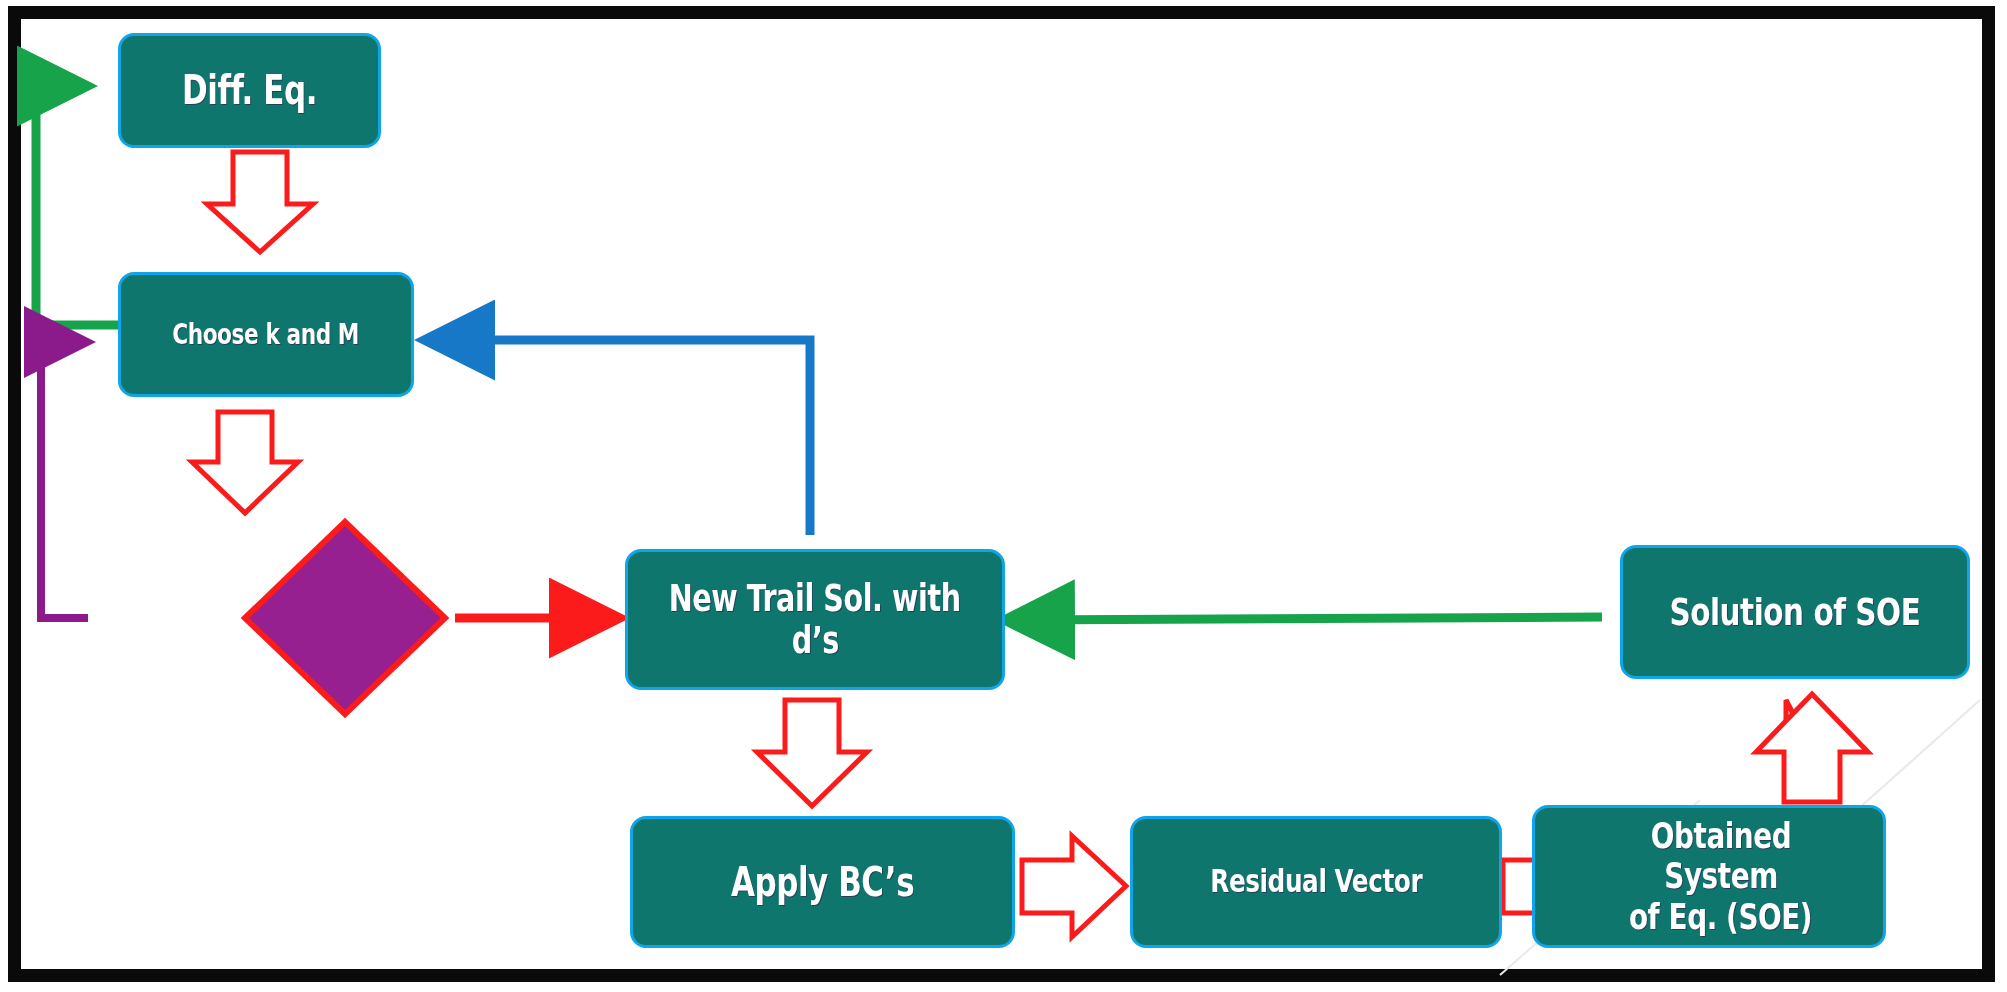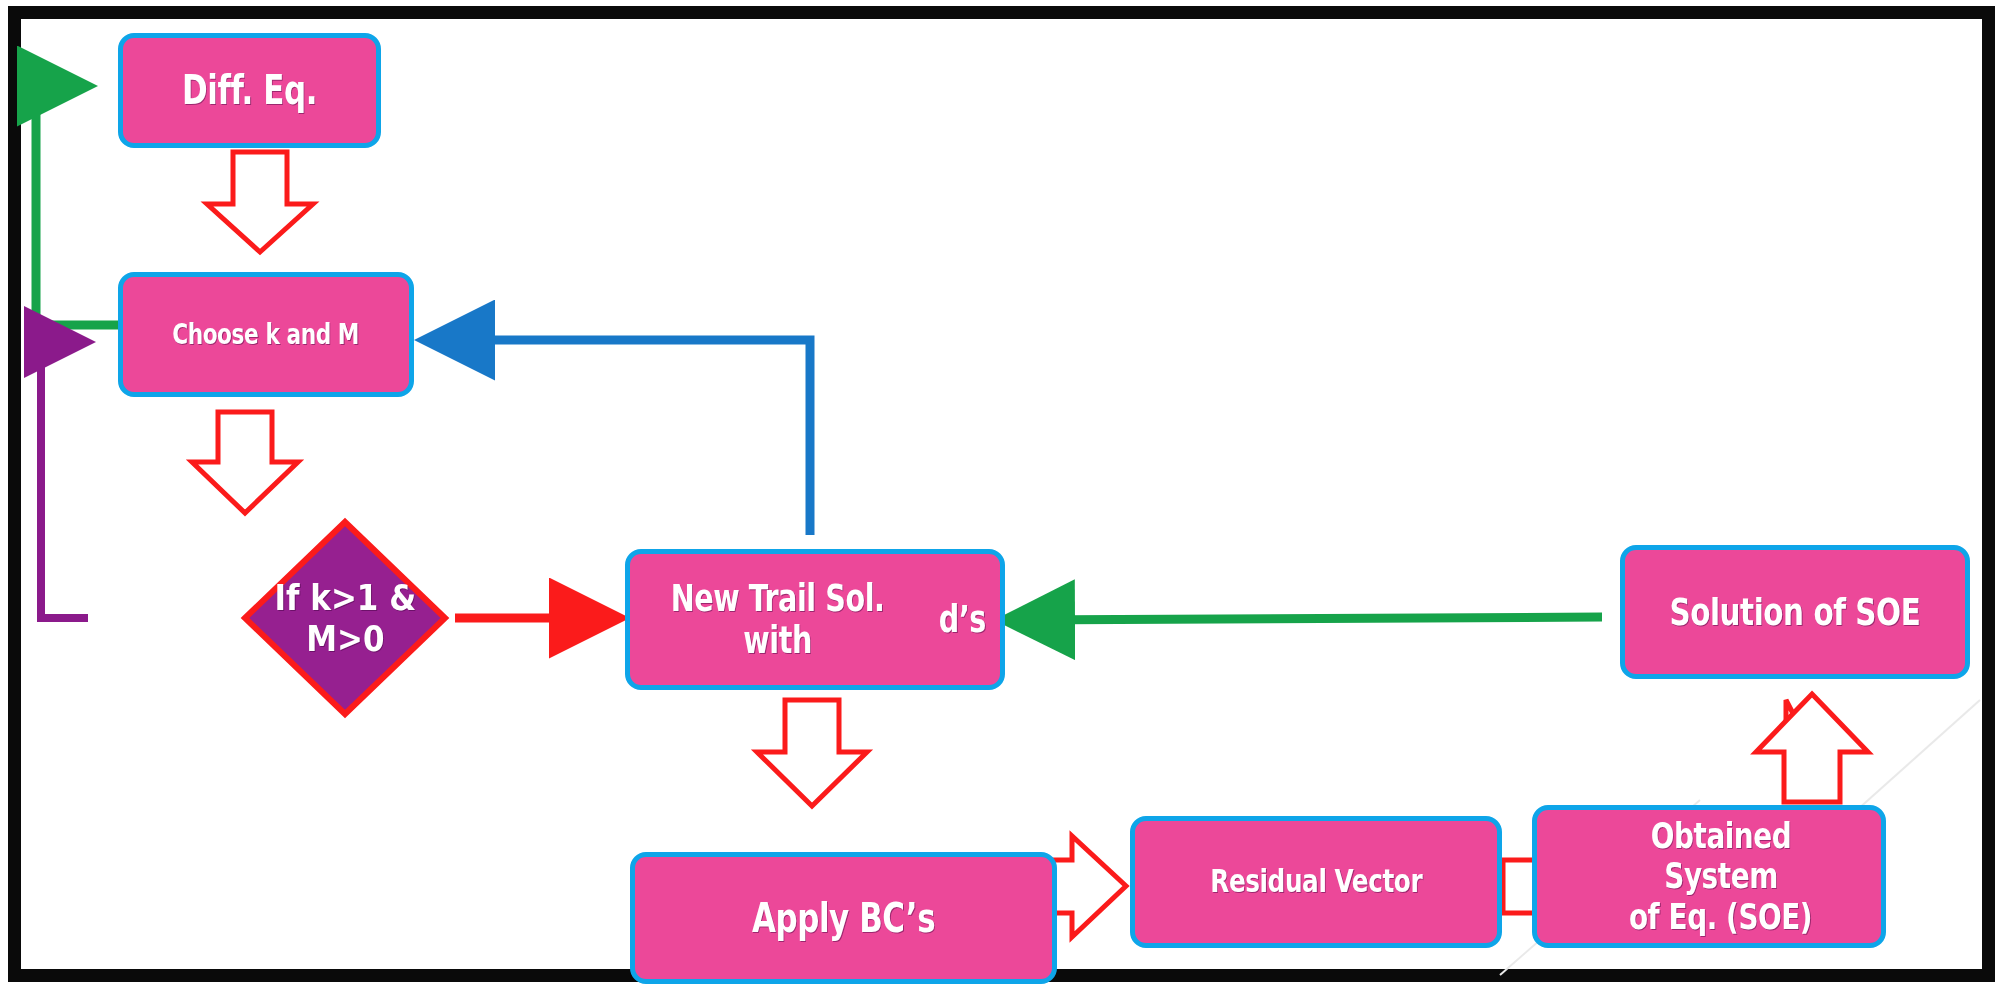--- a/index.html
+++ b/index.html
@@ -38,22 +38,22 @@
     height: 992px;
   }
   .node {
     position: absolute;
     box-sizing: border-box;
     display: flex;
     align-items: center;
     justify-content: center;
     text-align: center;
     color: #ffffff;
-    background: #ec4899;
-    border: 5px solid #0ea5e9;
+    background: #0f766e;
+    border: 3px solid #0ea5e9;
     border-radius: 16px;
     font-weight: bold;
     letter-spacing: -0.5px;
     line-height: 1.12;
     text-shadow: 1px 1px 0 rgba(60,0,60,.45);
     font-family: "DejaVu Sans", sans-serif;
     font-stretch: condensed;
   }
   .node span {
     display: block;
@@ -137,35 +137,27 @@
   </svg>
 
   <div class="node" style="left:118px; top:33px; width:263px; height:115px; font-size:40px;">
     <span>Diff. Eq.</span>
   </div>
 
   <div class="node" style="left:118px; top:272px; width:296px; height:125px; font-size:28px;">
     <span>Choose k and M</span>
   </div>
 
-  <div class="diamond-wrap" style="left:245px; top:522px; width:200px; height:192px;">
-    <div class="diamond-label" style="font-size:36px;">
-      <div>
-        <span>If k&gt;1 &amp;</span>
-        <span>M&gt;0</span>
-      </div>
-    </div>
-  </div>
 
-  <div class="node" style="left:625px; top:549px; width:380px; height:141px; font-size:37px; ">
+  <div class="node" style="left:625px; top:549px; width:380px; height:141px; font-size:37px; flex-direction:column;">
     <span>New Trail Sol. with</span>
     <span>d’s</span>
   </div>
 
-  <div class="node" style="left:630px; top:852px; width:427px; height:132px; font-size:40px;">
+  <div class="node" style="left:630px; top:816px; width:385px; height:132px; font-size:40px;">
     <span>Apply BC’s</span>
   </div>
 
   <div class="node" style="left:1130px; top:816px; width:372px; height:132px; font-size:32px;">
     <span>Residual Vector</span>
   </div>
 
   <div class="node" style="left:1532px; top:805px; width:354px; height:143px; font-size:36px; flex-direction:column;padding-left:24px;">
     <span>Obtained System</span>
     <span>of Eq. (SOE)</span>

